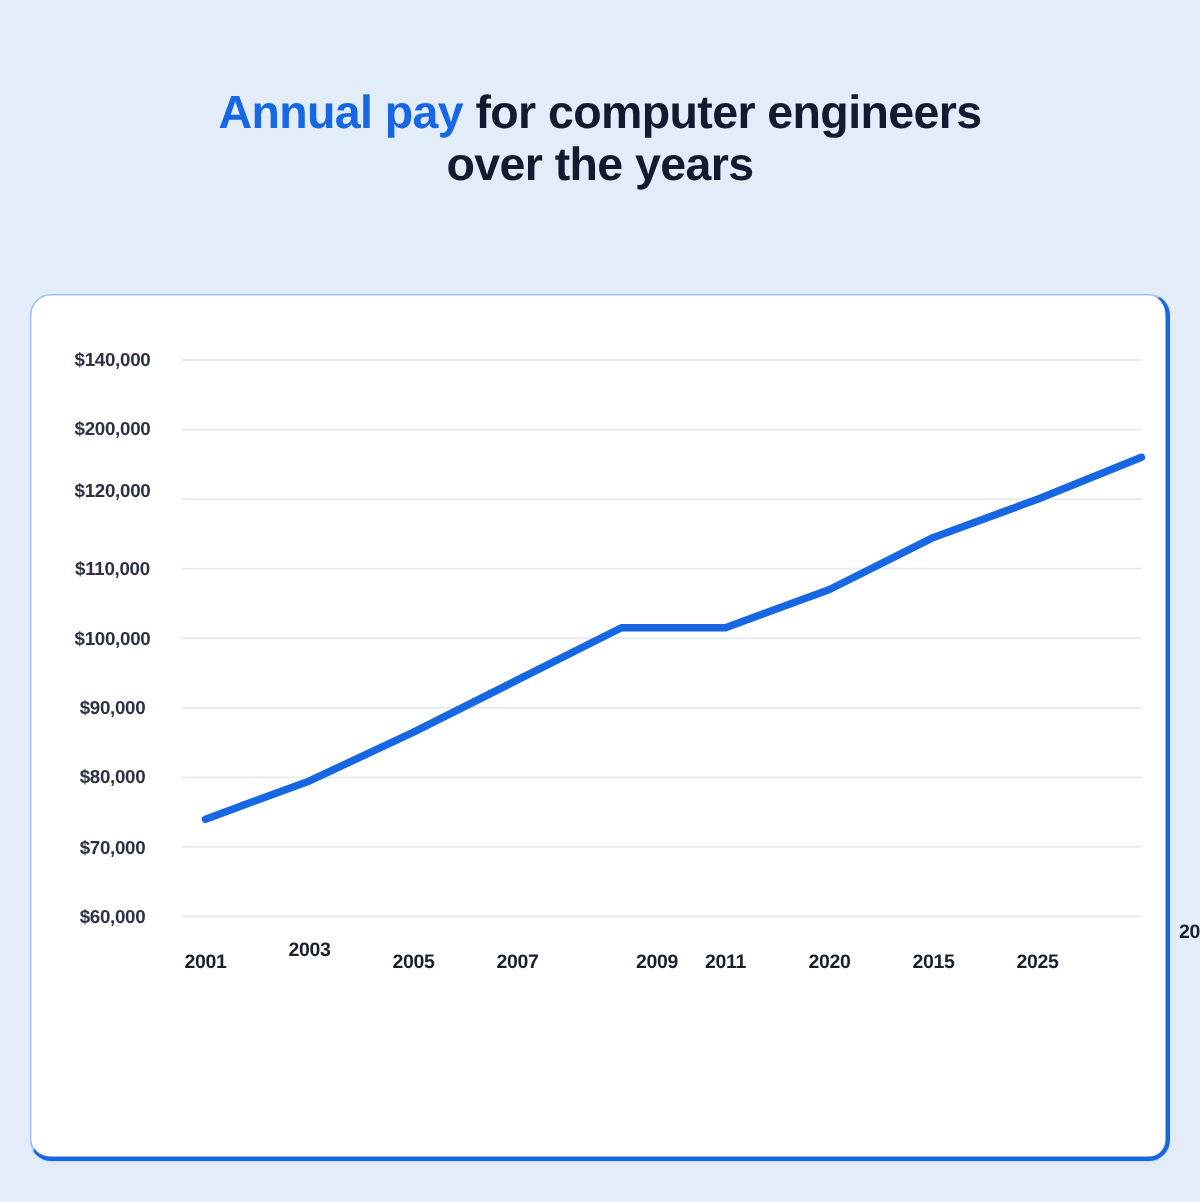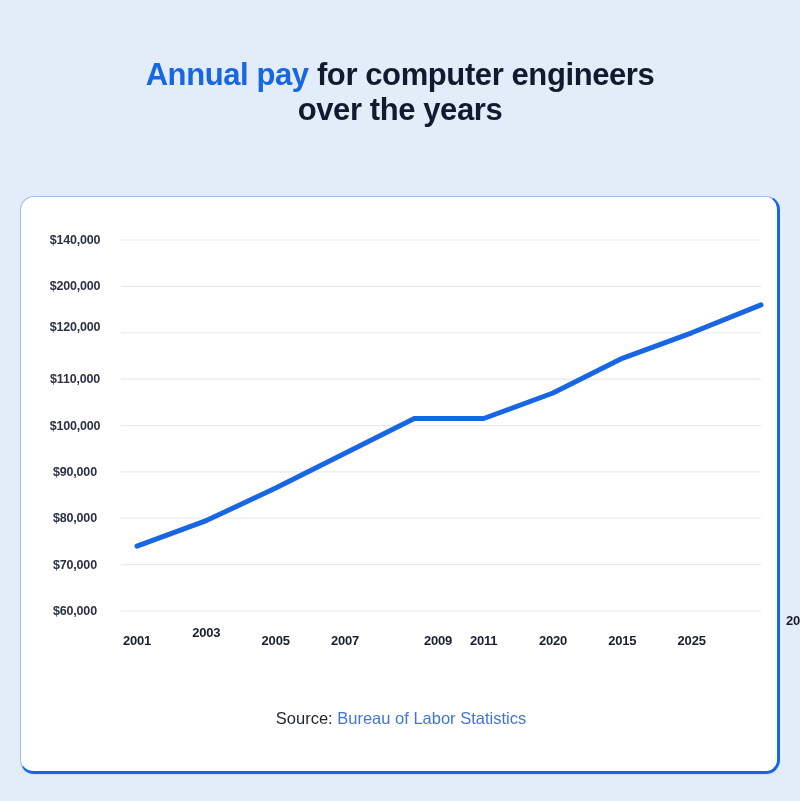--- a/index.html
+++ b/index.html
@@ -150,17 +150,16 @@
           <div class="xlabel" style="left: 254.667px; top: 436px;">2005</div>
           <div class="xlabel" style="left: 324px; top: 436px;">2007</div>
           <div class="xlabel" style="left: 386px; top: 436px; margin-left: 31px;">2009</div>
           <div class="xlabel" style="left: 462.667px; top: 436px;">2011</div>
           <div class="xlabel" style="left: 532px; top: 436px;">2020</div>
           <div class="xlabel" style="left: 601.333px; top: 436px;">2015</div>
           <div class="xlabel" style="left: 670.667px; top: 436px;">2025</div>
           <div class="xlabel" style="left: 740px; top: 416px; margin-left: 39px;">2020</div>
         </div>
 
-      <div class="source"><span>Source: </span><a class="source-link" href="#">Bureau of Labor Statistics</a></div>
     </div>
   </div>
 
 </div>
 
 </body></html>

